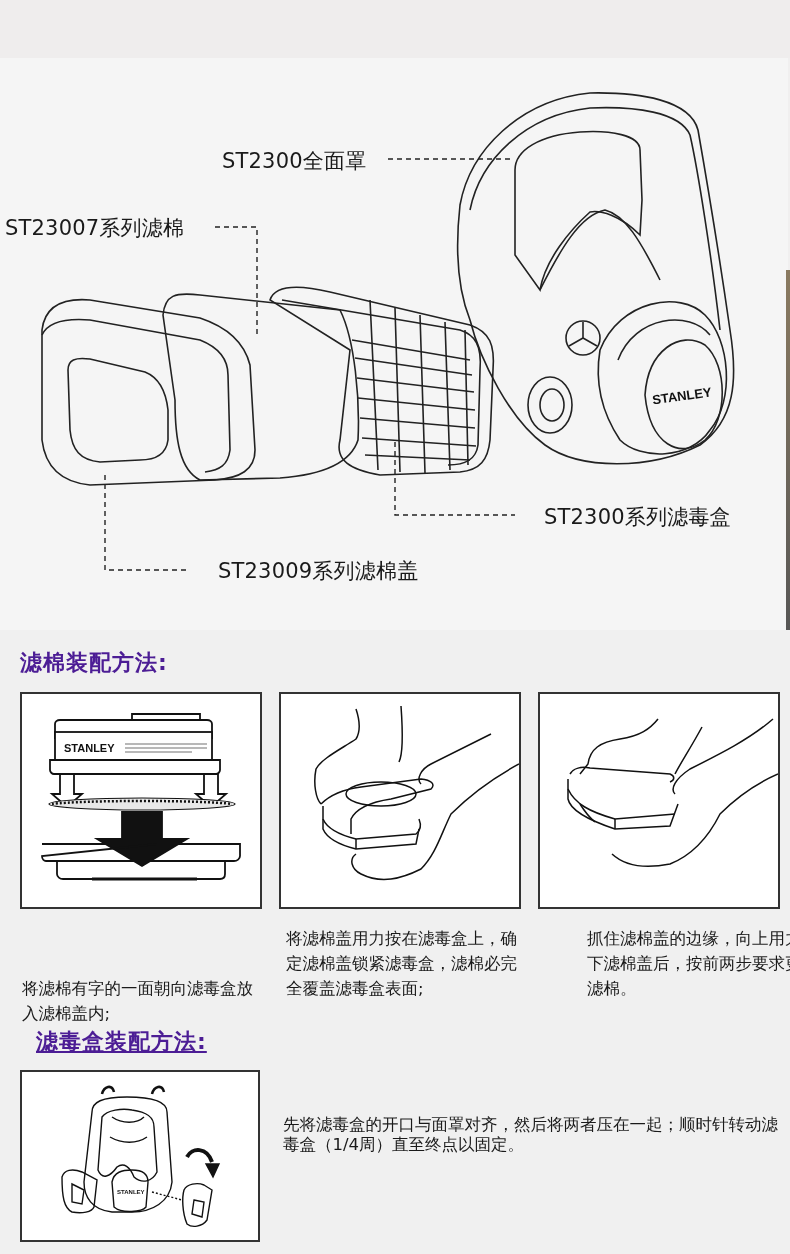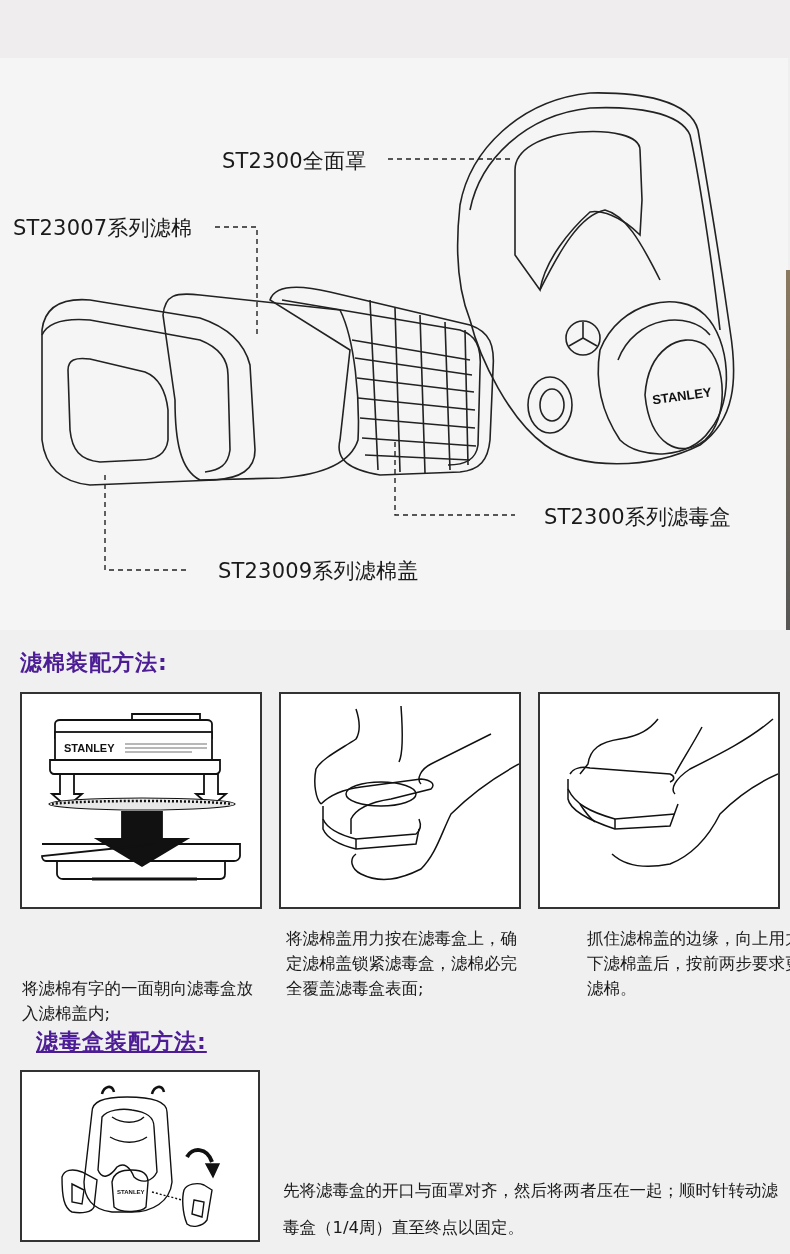--- a/index.html
+++ b/index.html
@@ -16,21 +16,21 @@
   .lower { position: absolute; left: 0; top: 630px; width: 790px; height: 624px; background: #f0f0f0; }
 
   .section-title { position: absolute; font-size: 22px; font-weight: bold; color: #4c1d95; letter-spacing: 1px; }
 
   .step-box { position: absolute; width: 242px; height: 217px; background: #fff; border: 2px solid #333; }
   .step-box svg { position: absolute; left: 0; top: 0; }
 
   .step-text { position: absolute; width: 245px; font-size: 16.5px; line-height: 25px; color: #1a1a1a; }
 
   .cart-box { position: absolute; left: 20px; top: 1070px; width: 240px; height: 172px; background: #fff; border: 2px solid #333; }
-  .cart-text { position: absolute; left: 283px; top: 1172px; width: 500px; font-size: 16.5px; line-height: 37px; color: #1a1a1a; }
+  .cart-text { position: absolute; left: 283px; top: 1115px; width: 500px; font-size: 16.5px; line-height: 20px; color: #1a1a1a; }
 </style>
 </head>
 <body>
 
 <div class="top-band"></div>
 
 <div class="hero">
   <svg class="hero-art" width="788" height="572" viewBox="0 58 788 572" fill="none" stroke="#222" stroke-width="1.6">
 
     <g>
@@ -67,21 +67,21 @@
     <g stroke-dasharray="5,4" stroke-width="1.4">
       <path d="M388 159 L512 159"></path>
       <path d="M215 227 L257 227 L257 335"></path>
       <path d="M395 442 L395 515 L515 515"></path>
       <path d="M105 475 L105 570 L188 570"></path>
     </g>
     <text x="652" y="400" font-family="Liberation Sans, sans-serif" font-weight="bold" font-size="13" fill="#111" stroke="none" transform="rotate(-8 685 395)">STANLEY</text>
   </svg>
 
   <div class="callout" style="left:222px;top:89px;">ST2300全面罩</div>
-  <div class="callout" style="left:13px;top:156px;">ST23007系列滤棉</div>
+  <div class="callout" style="left:5px;top:156px;">ST23007系列滤棉</div>
   <div class="callout" style="left:528px;top:445px;margin-left:16px;">ST2300系列滤毒盒</div>
   <div class="callout" style="left:198px;top:499px;margin-left:20px;">ST23009系列滤棉盖</div>
 </div>
 <div class="hero-edge"></div>
 
 <div class="lower"></div>
 
 <div class="section-title" style="left:20px;top:648px;">滤棉装配方法:</div>
 
 <div class="step-box" style="left:20px;top:692px;">

